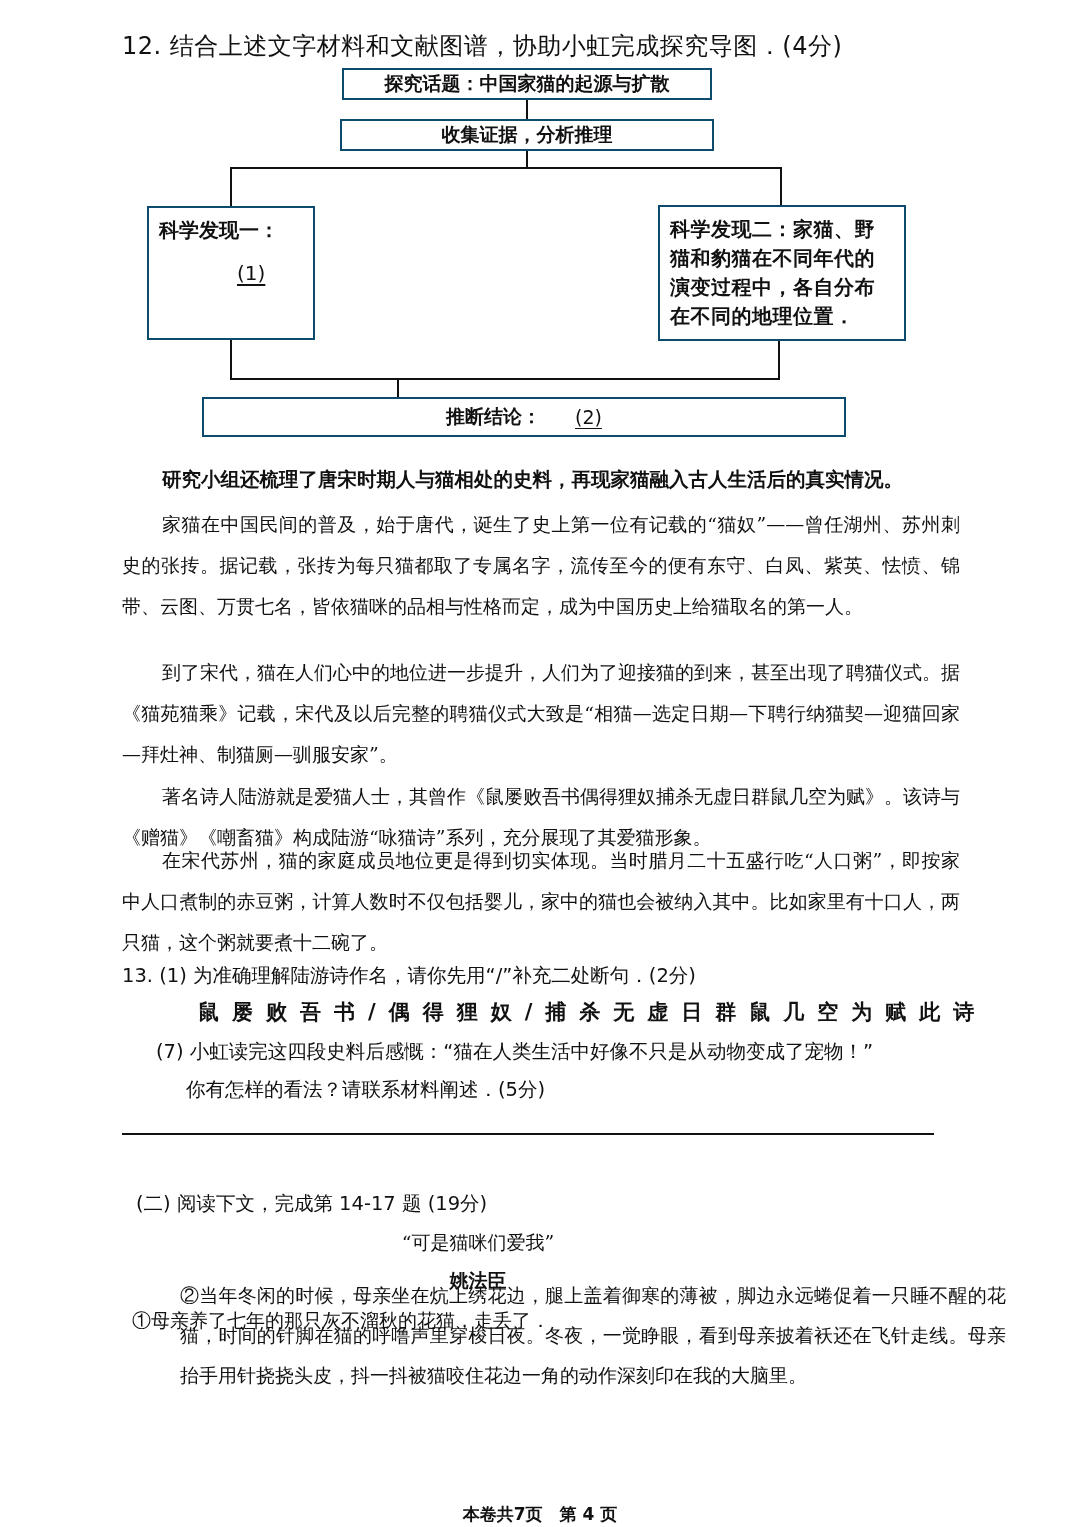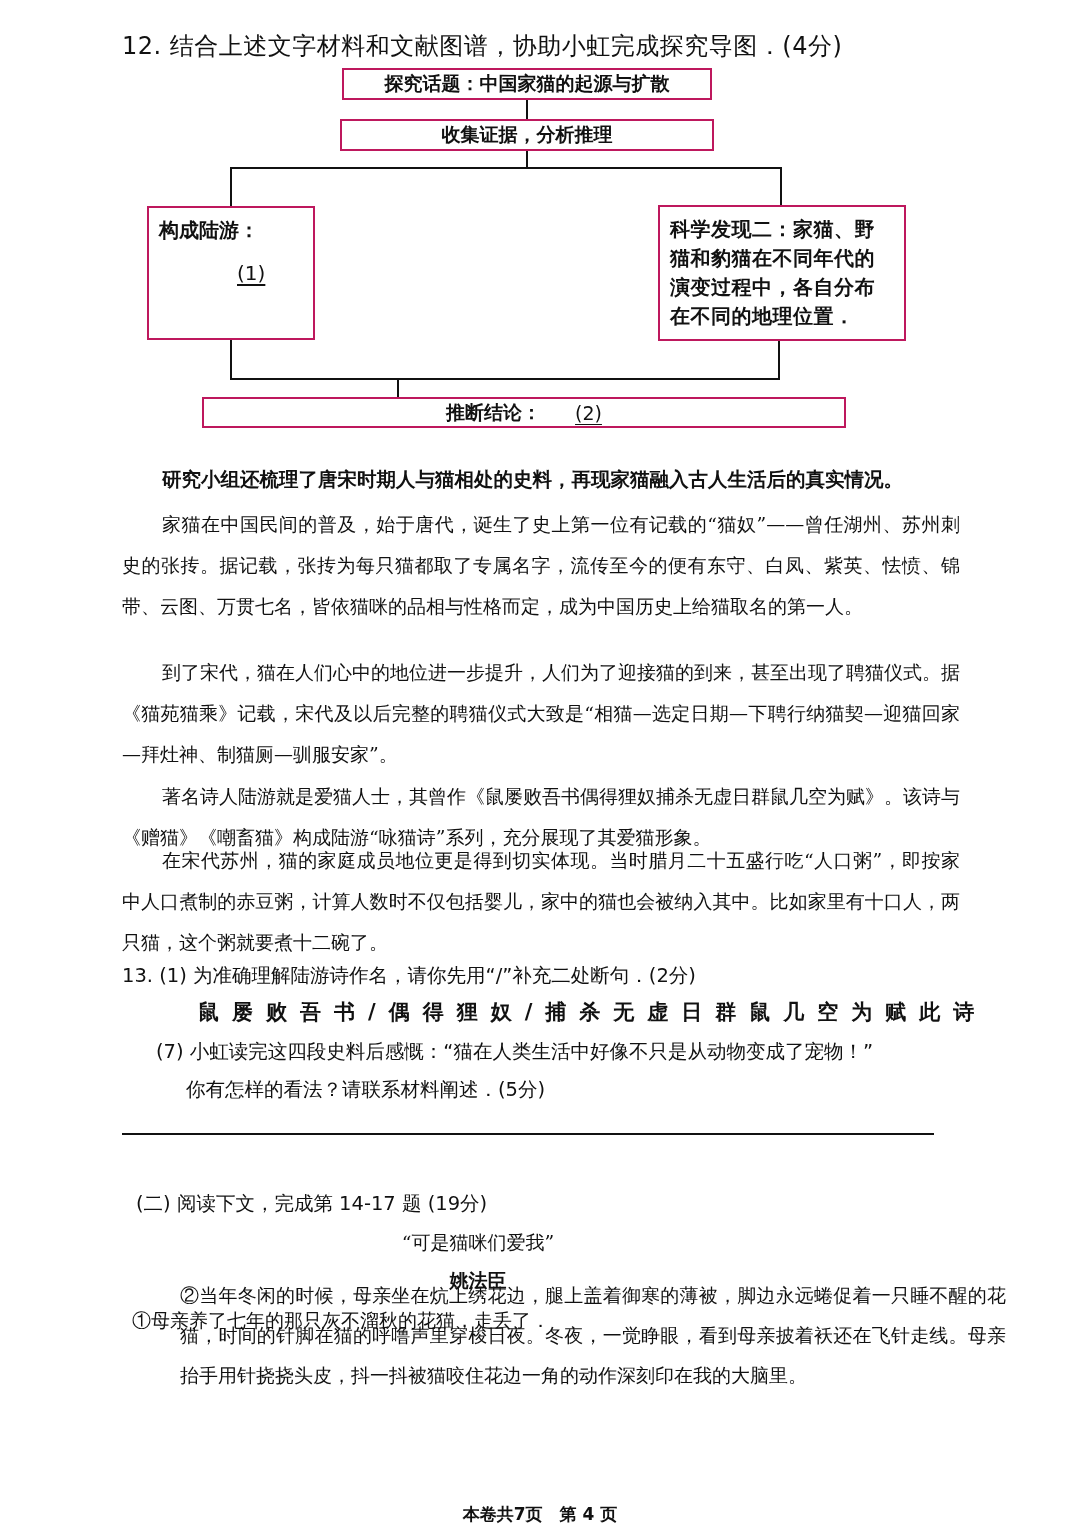--- a/index.html
+++ b/index.html
@@ -1,20 +1,20 @@
 <!DOCTYPE html>
 <html><head>
 <meta charset="utf-8">
 <style>
   html, body { margin: 0; padding: 0; background: #ffffff; }
   body { width: 1080px; height: 1527px; position: relative; overflow: hidden;
          font-family: "DejaVu Sans", "Liberation Sans", sans-serif; color: #111; }
   .abs { position: absolute; }
   .q-title { left: 122px; top: 30px; font-size: 24px; letter-spacing: 0.5px; white-space: nowrap; }
-  .box { position: absolute; border: 2px solid #be185d; background: #fff; box-sizing: border-box; }
+  .box { position: absolute; border: 2px solid #0c4a6e; background: #fff; box-sizing: border-box; }
   .line { position: absolute; background: #111; }
   .box-text { font-size: 19px; font-weight: bold; white-space: nowrap; }
   .center { display: flex; align-items: center; justify-content: center; }
   .disc { font-size: 20px; font-weight: bold; line-height: 29px; padding: 8px 10px; }
   .blank { text-decoration: underline; text-underline-offset: 4px; font-weight: normal; }
   .para { left: 122px; width: 838px; font-family: "DejaVu Serif", "Liberation Serif", serif;
           font-size: 19px; line-height: 41px; text-indent: 40px; text-align: justify; }
   .lead { left: 122px; width: 840px; font-size: 19.5px; font-weight: bold; text-indent: 40px; white-space: nowrap; }
   .q13 { left: 122px; font-size: 19.5px; white-space: nowrap; }
   .sentence { left: 198px; font-size: 21px; letter-spacing: 13px; white-space: nowrap; font-weight: bold; }
@@ -37,33 +37,33 @@
   <div class="line" style="left:526px; top:100px; width:2px; height:19px;"></div>
   <div class="box center box-text" style="left:340px; top:119px; width:374px; height:32px;">
     <span>收集证据，分析推理</span>
   </div>
   <div class="line" style="left:526px; top:151px; width:2px; height:17px;"></div>
   <div class="line" style="left:230px; top:167px; width:552px; height:2px;"></div>
   <div class="line" style="left:230px; top:167px; width:2px; height:40px;"></div>
   <div class="line" style="left:780px; top:167px; width:2px; height:40px;"></div>
 
   <div class="box disc" style="left:147px; top:206px; width:168px; height:134px;">
-    <div>构成陆游：</div>
+    <div>科学发现一：</div>
     <div style="margin-top:14px; padding-left:78px;"><span class="blank">(1)</span></div>
   </div>
   <div class="box disc" style="left:658px; top:205px; width:248px; height:136px; white-space:normal; letter-spacing:0.5px;">
     <span>科学发现二：家猫、野猫和豹猫在不同年代的演变过程中，各自分布在不同的地理位置．</span>
   </div>
 
   <div class="line" style="left:230px; top:340px; width:2px; height:40px;"></div>
   <div class="line" style="left:778px; top:341px; width:2px; height:39px;"></div>
   <div class="line" style="left:230px; top:378px; width:550px; height:2px;"></div>
   <div class="line" style="left:397px; top:380px; width:2px; height:18px;"></div>
 
-  <div class="box center box-text" style="left:202px; top:397px; width:644px; height:31px;">
+  <div class="box center box-text" style="left:202px; top:397px; width:644px; height:40px;">
     <span>推断结论：</span>
     <span style="display:inline-block; width:34px;"></span>
     <span class="blank">(2)</span>
   </div>
 </div>
 
 <div class="abs lead" style="top:466px;">研究小组还梳理了唐宋时期人与猫相处的史料，再现家猫融入古人生活后的真实情况。</div>
 <div class="abs para" style="top:504px;">家猫在中国民间的普及，始于唐代，诞生了史上第一位有记载的“猫奴”——曾任湖州、苏州刺史的张抟。据记载，张抟为每只猫都取了专属名字，流传至今的便有东守、白凤、紫英、怯愤、锦带、云图、万贯七名，皆依猫咪的品相与性格而定，成为中国历史上给猫取名的第一人。</div>
 <div class="abs para" style="top:652px;">到了宋代，猫在人们心中的地位进一步提升，人们为了迎接猫的到来，甚至出现了聘猫仪式。据《猫苑猫乘》记载，宋代及以后完整的聘猫仪式大致是“相猫—选定日期—下聘行纳猫契—迎猫回家—拜灶神、制猫厕—驯服安家”。</div>
 <div class="abs para" style="top:776px;">著名诗人陆游就是爱猫人士，其曾作《鼠屡败吾书偶得狸奴捕杀无虚日群鼠几空为赋》。该诗与《赠猫》《嘲畜猫》构成陆游“咏猫诗”系列，充分展现了其爱猫形象。</div>

